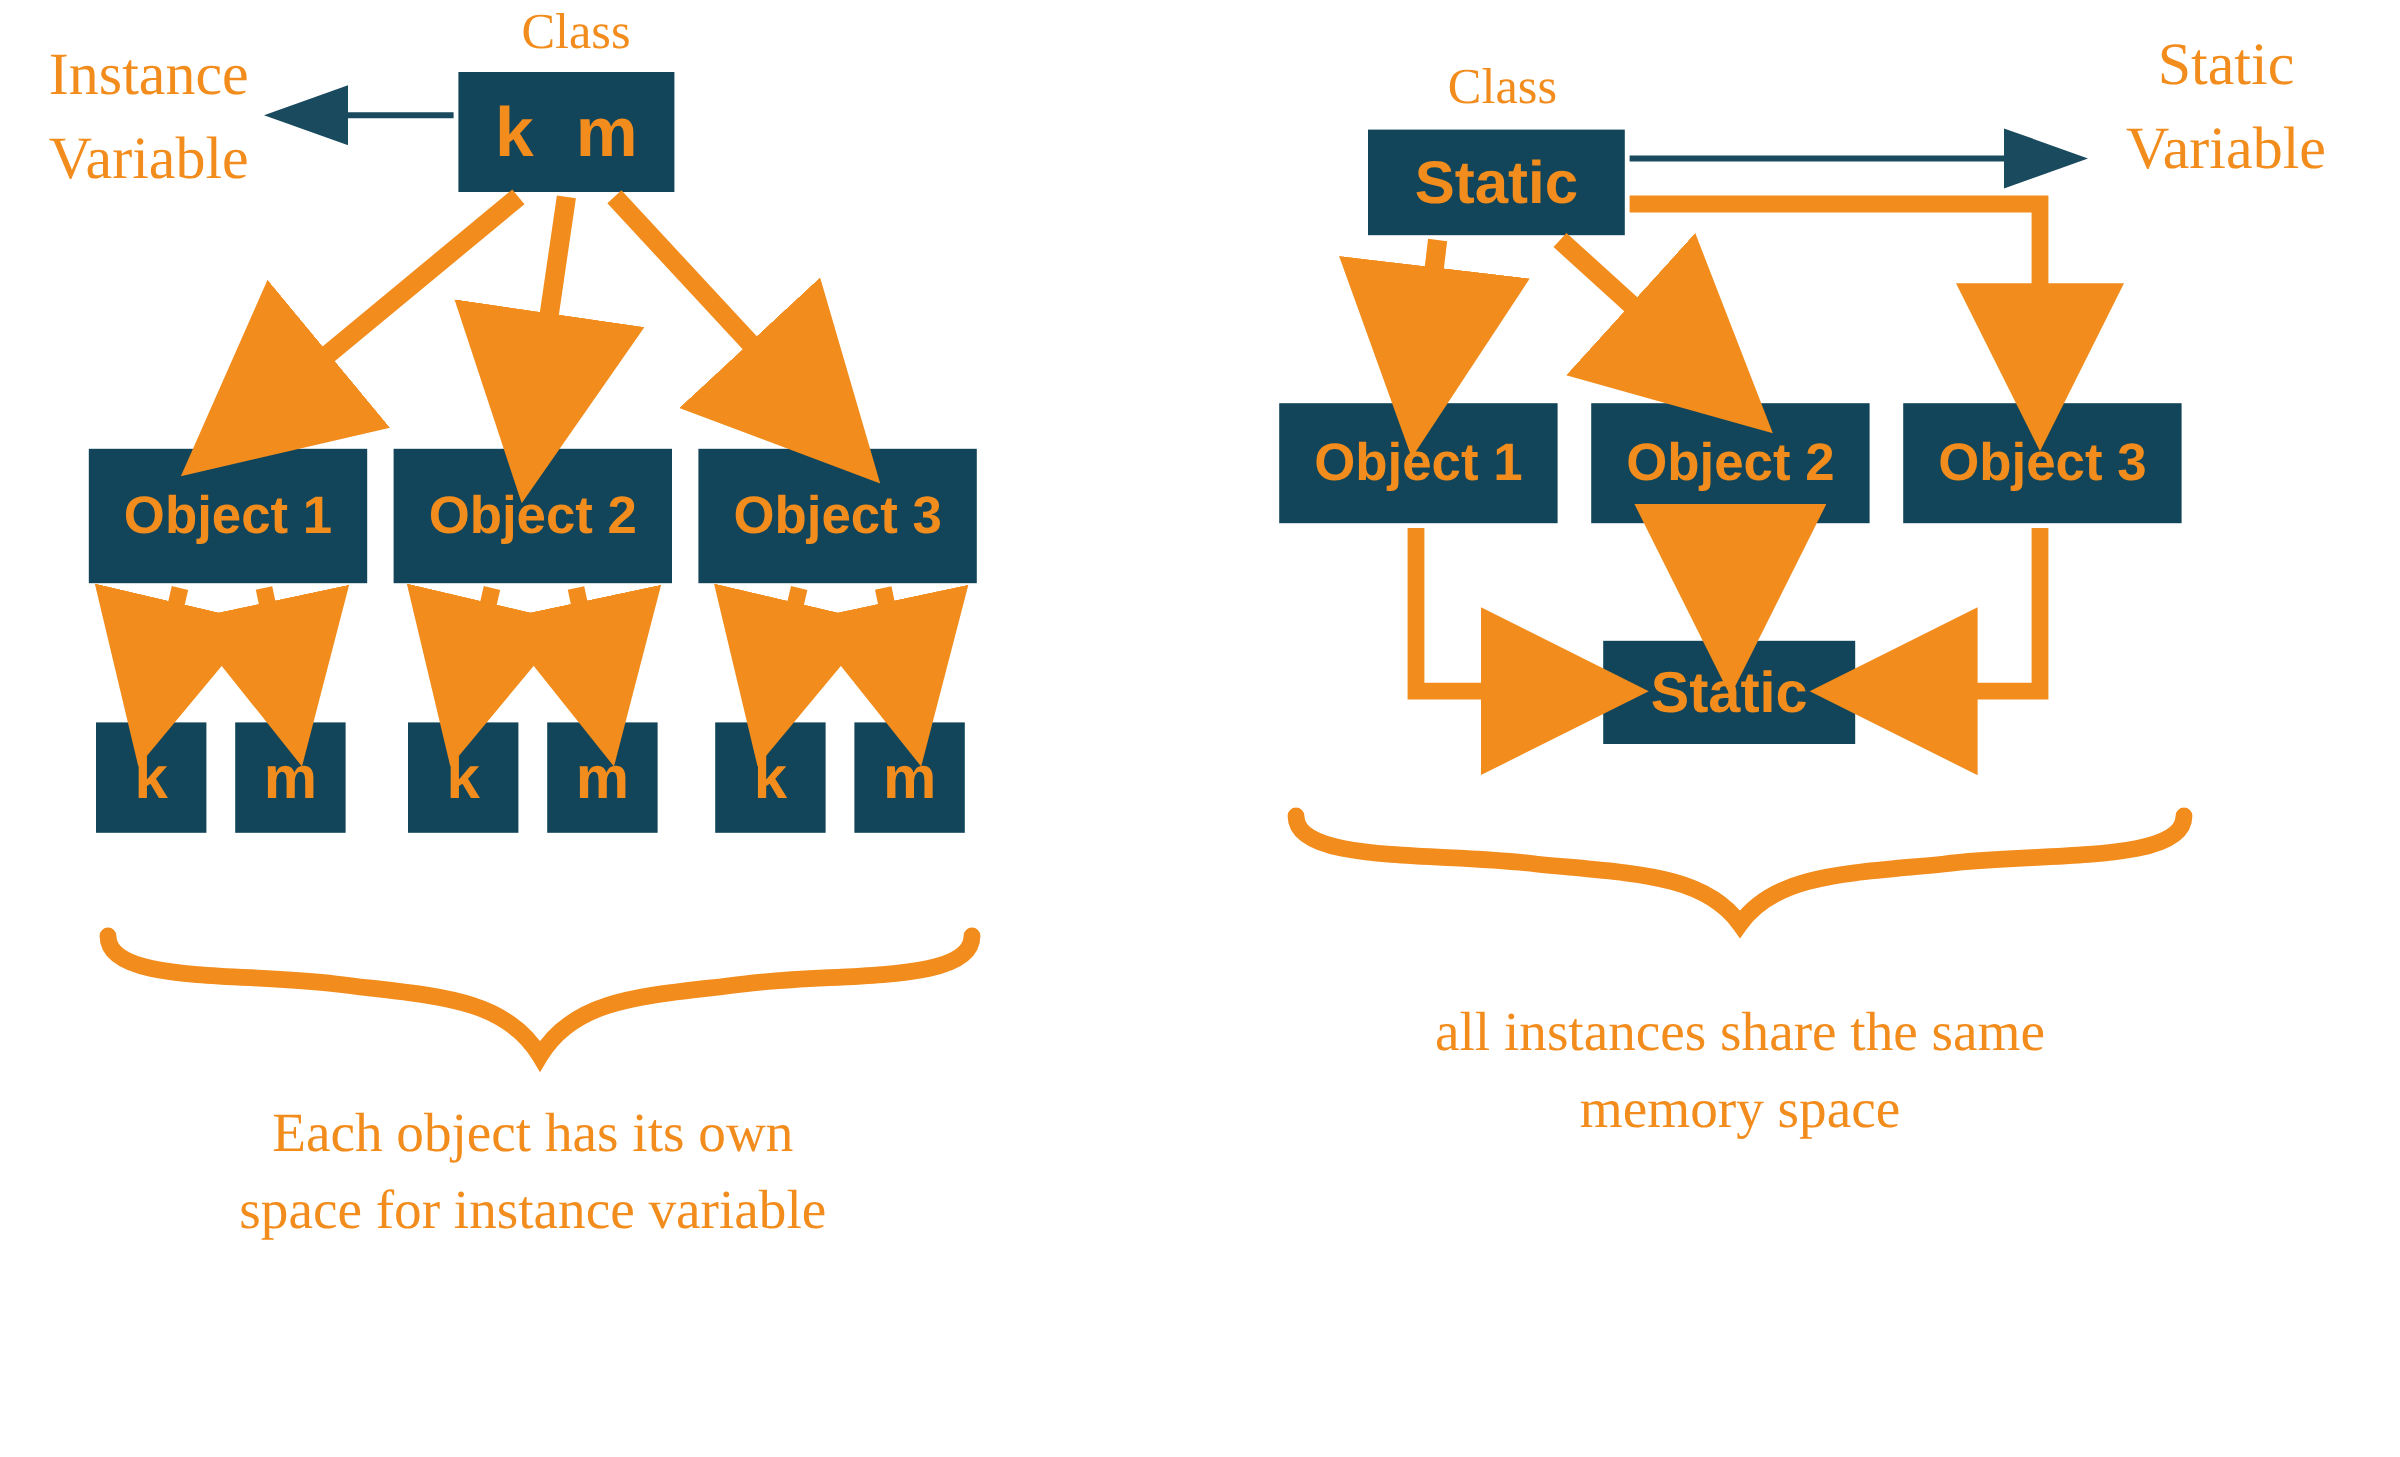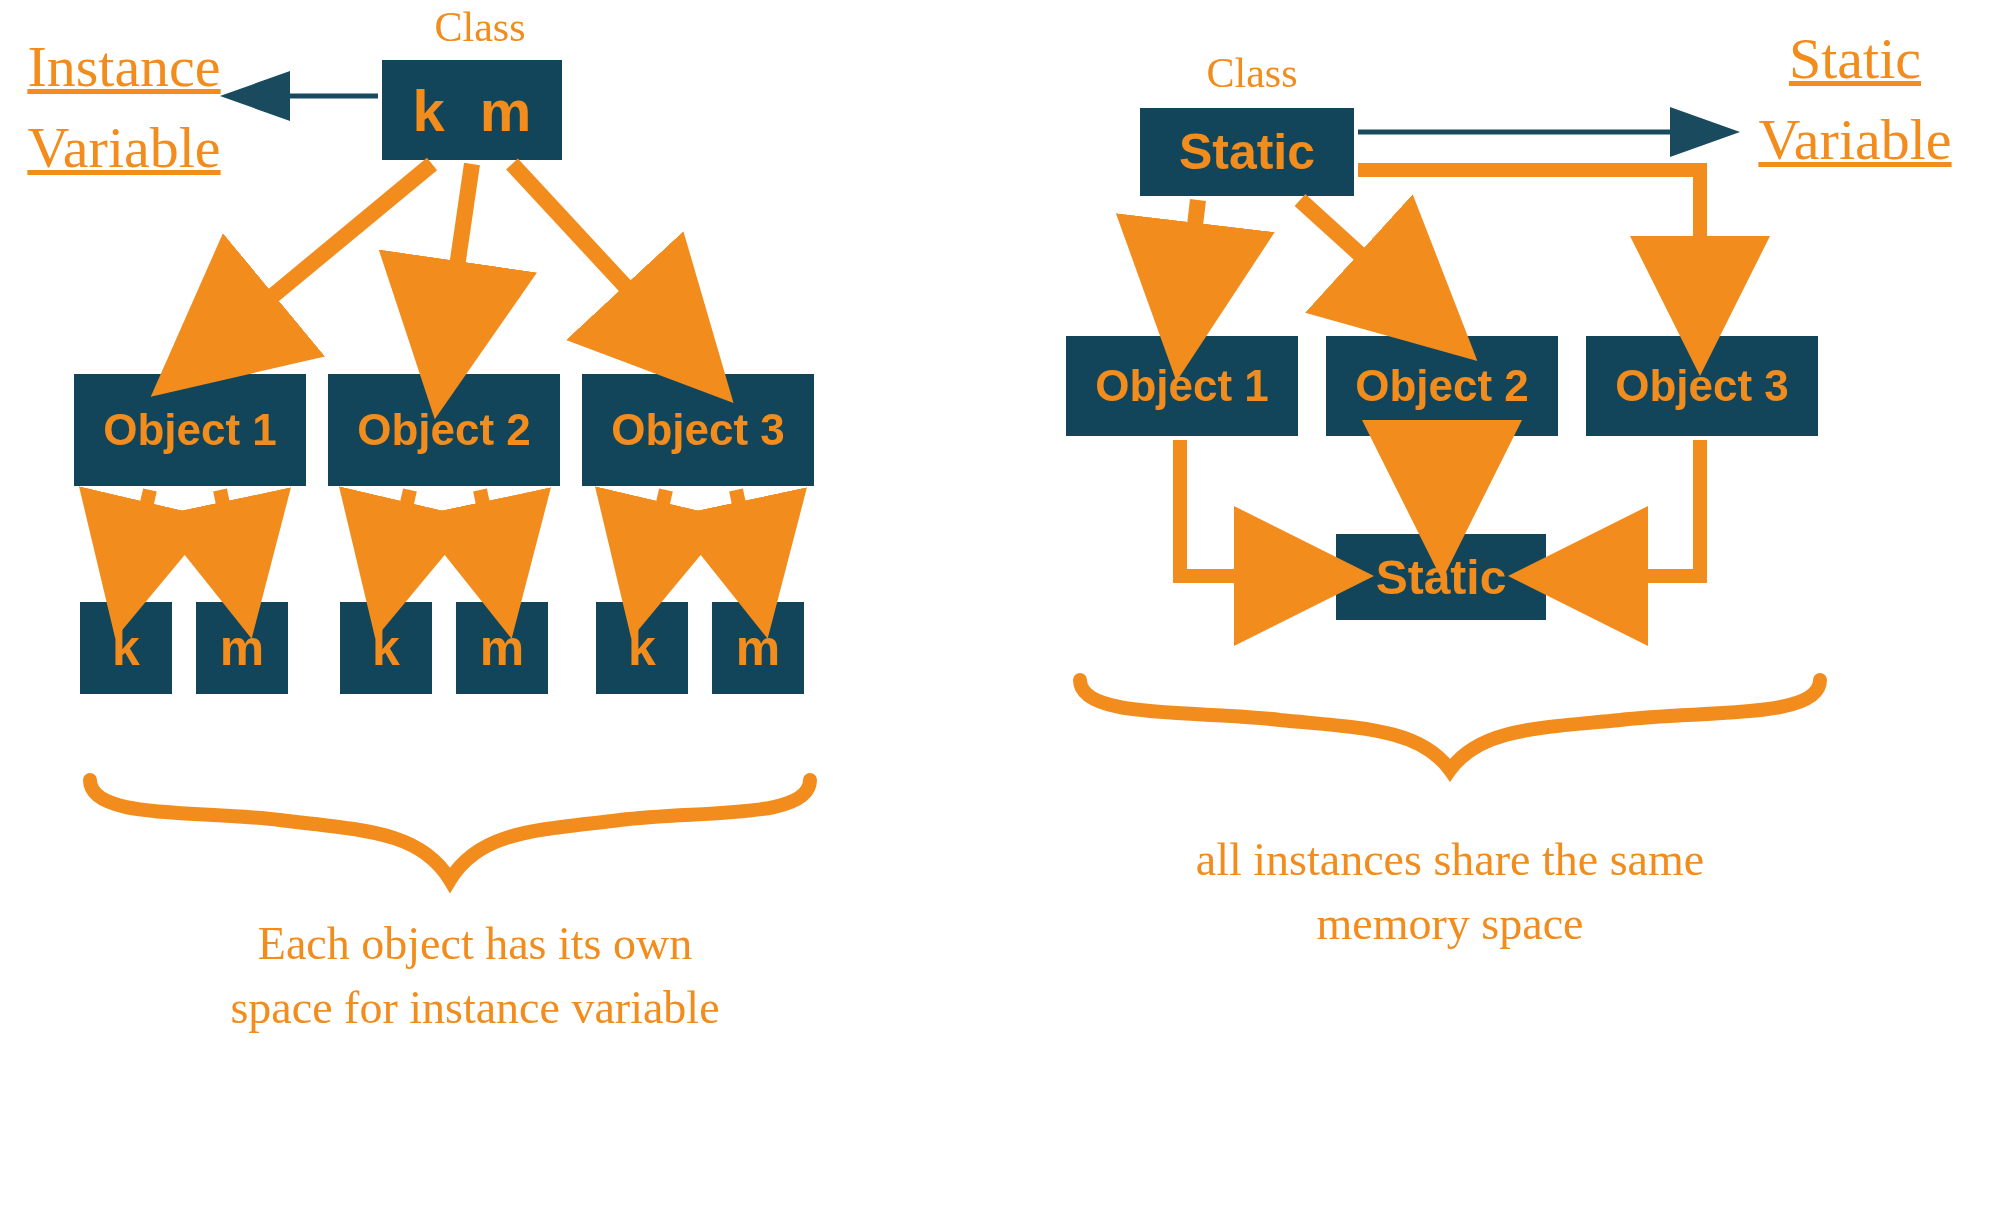--- a/index.html
+++ b/index.html
@@ -24,22 +24,21 @@
     color: #f28c1c;
     font-family: 'Comic Sans MS', 'Segoe Script', cursive;
     font-size: 44px;
     text-align: center;
     line-height: 1.4;
   }
   .class-label {
     font-size: 42px;
   }
   .var-label {
-    font-size: 58px;
-    text-decoration: underline;
+    font-size: 50px;
   }
   .caption {
     font-size: 46px;
   }
   svg.overlay {
     position: absolute;
     top: 0;
     left: 0;
     width: 2000px;
     height: 1214px;
@@ -63,21 +62,21 @@
 <div class="box" style="left:328px; top:374px; width:232px; height:112px; font-size:44px;">Object 2</div>
 <div class="box" style="left:582px; top:374px; width:232px; height:112px; font-size:44px;">Object 3</div>
 
 <div class="box" style="left:80px; top:602px; width:92px; height:92px; font-size:50px;">k</div>
 <div class="box" style="left:196px; top:602px; width:92px; height:92px; font-size:50px;">m</div>
 <div class="box" style="left:340px; top:602px; width:92px; height:92px; font-size:50px;">k</div>
 <div class="box" style="left:456px; top:602px; width:92px; height:92px; font-size:50px;">m</div>
 <div class="box" style="left:596px; top:602px; width:92px; height:92px; font-size:50px;">k</div>
 <div class="box" style="left:712px; top:602px; width:92px; height:92px; font-size:50px;">m</div>
 
-<div class="script-label caption" style="left:125px; top:912px; width:700px; white-space:pre-line;">Each object has its own
+<div class="script-label caption" style="left:94px; top:912px; width:700px; white-space:pre-line;">Each object has its own
 space for instance variable</div>
 
 <div class="script-label class-label" style="left:1162px; top:44px; width:180px;">Class</div>
 
 <div class="script-label var-label" style="left:1740px; top:18px; width:230px; white-space:pre-line;">Static
 Variable</div>
 
 <div class="box" style="left:1140px; top:108px; width:214px; height:88px; font-size:50px; font-weight:700;">Static</div>
 
 <div class="box" style="left:1066px; top:336px; width:232px; height:100px; font-size:44px;">Object 1</div>

